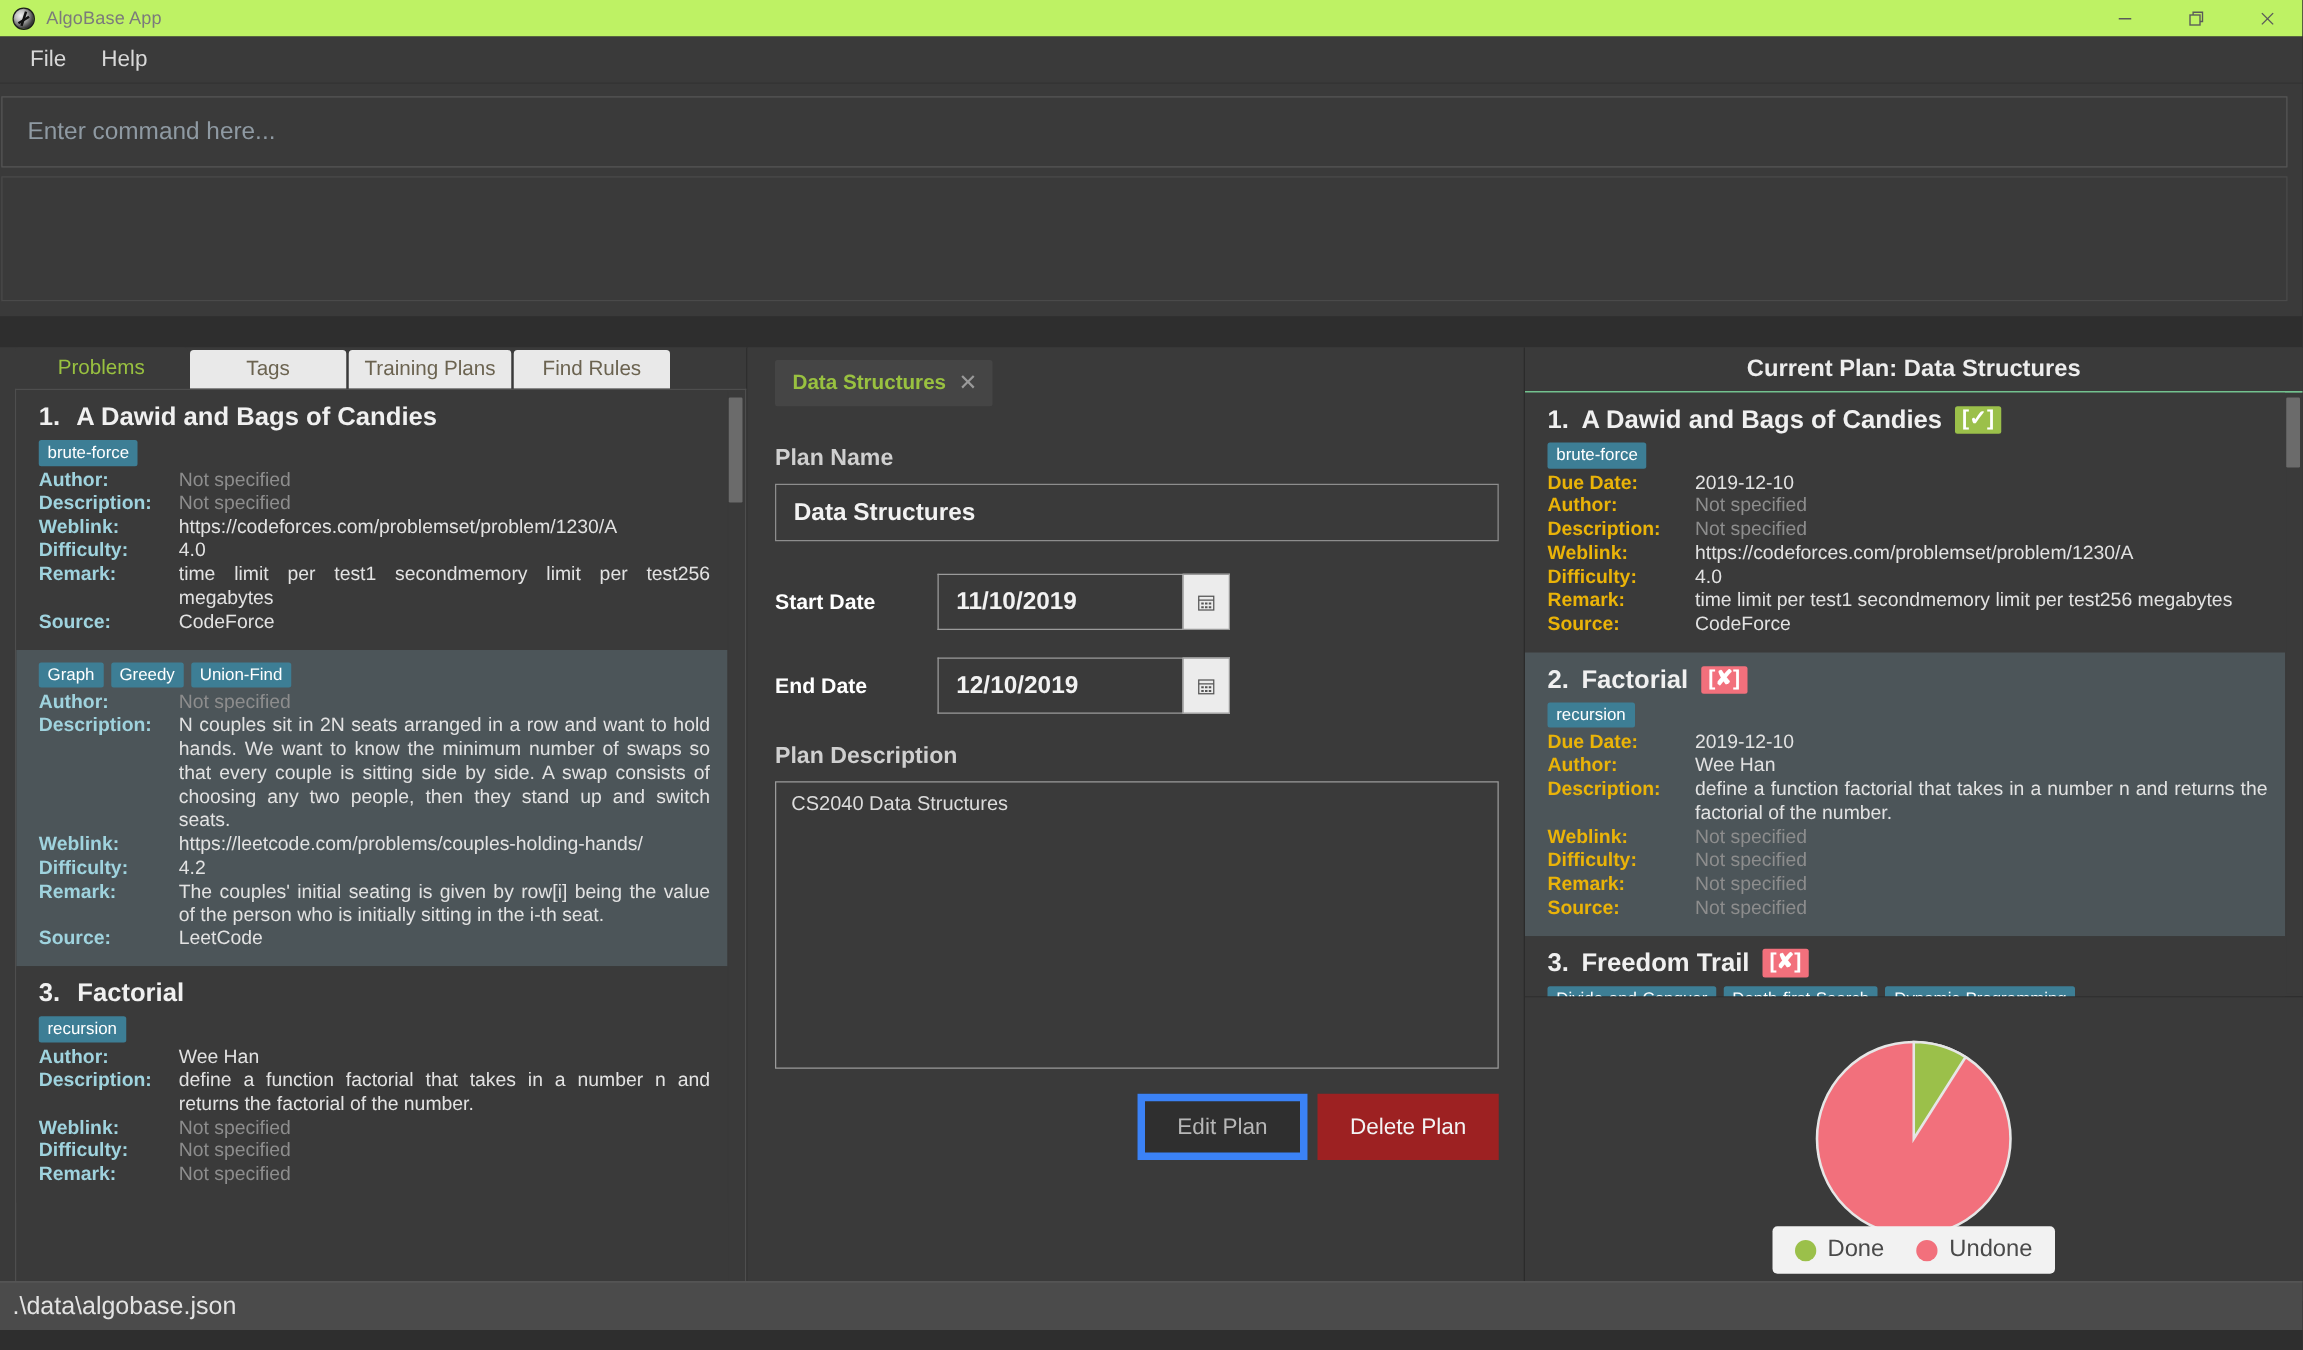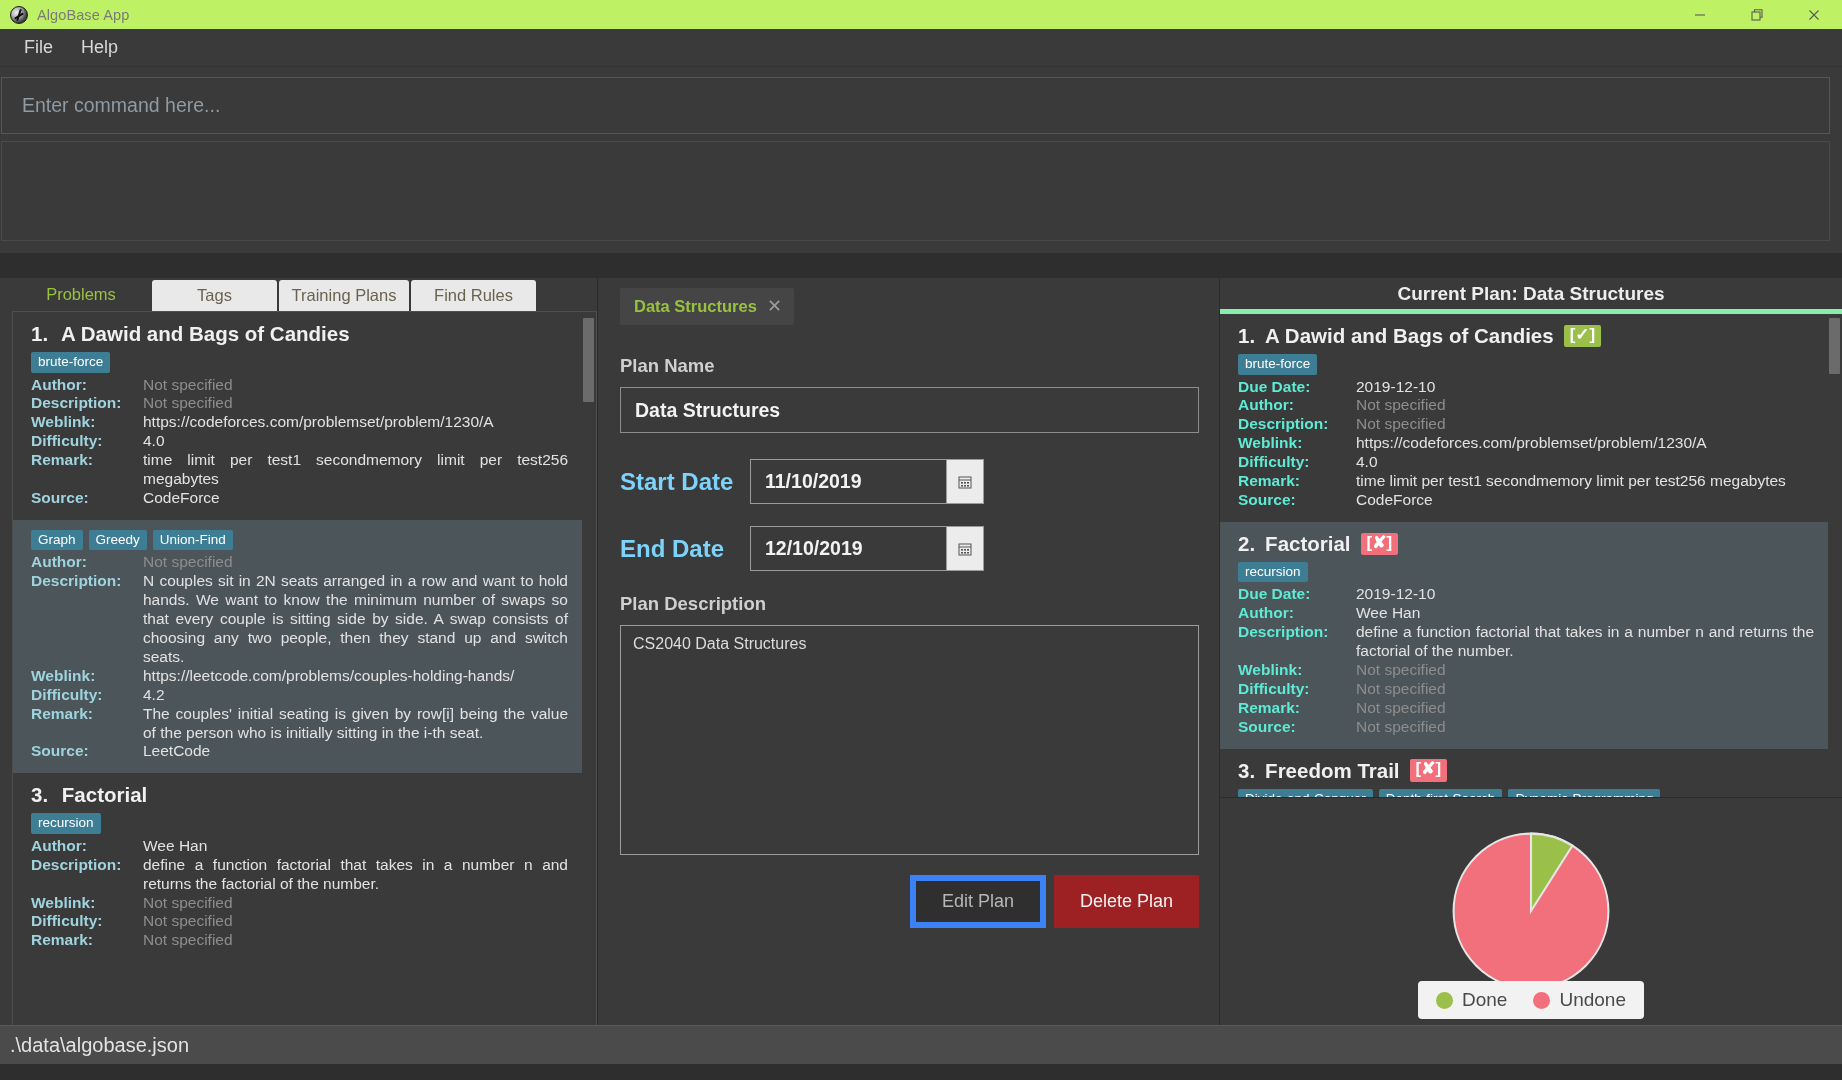--- a/index.html
+++ b/index.html
@@ -149,21 +149,21 @@
   .plan-tab .x { color: #9a9a9a; font-size: 18px; font-weight: normal; }
   .form-label { font-size: 18.5px; font-weight: bold; color: #cfcfcf; margin-bottom: 10px; }
   .text-field {
     height: 46px; background: #3a3a3a;
     border: 1px solid #8d8d8d;
     display: flex; align-items: center; padding: 0 14px;
     font-size: 19.5px; color: #f2f2f2; font-weight: bold;
     margin-bottom: 26px;
   }
   .date-row { display: flex; align-items: center; margin-bottom: 22px; }
-  .date-label { font-size: 24px; font-weight: bold; color: #7dd3fc; width: 130px; flex: none; }
+  .date-label { font-size: 17px; font-weight: bold; color: #ffffff; width: 130px; flex: none; }
   .date-box { display: flex; height: 45px; width: 234px; }
   .date-val {
     flex: 1; background: #3a3a3a; border: 1px solid #9b9b9b; border-right: none;
     display: flex; align-items: center; padding-left: 14px;
     font-size: 19.5px; color: #f2f2f2; font-weight: bold;
   }
   .date-btn {
     width: 38px; background: #ececec; border: 1px solid #9b9b9b;
     display: flex; align-items: center; justify-content: center;
   }
@@ -179,40 +179,40 @@
   }
   .btn-edit { background: #2f2f2f; border: 6px solid #3b82f6; color: #b7b7b7; }
   .btn-delete { background: #9d2122; border: none; color: #f3f3f3; }
 
   
   .right-pane {
     flex: 1; display: flex; flex-direction: column;
     background: #3a3a3a; position: relative;
   }
   .plan-header {
-    height: 36px; background: #3a3a3a; border-bottom: 5px solid #86efac;
+    height: 36px; background: #3a3a3a; border-bottom: 1px solid #86efac;
     display: flex; align-items: center; justify-content: center;
     font-size: 19px; font-weight: bold; color: #ededed;
   }
   .plan-list {
     height: 484px; position: relative; overflow: hidden;
     border-bottom: 1px solid #2b2b2b;
   }
   .plan-list-inner { position: absolute; inset: 0 14px 0 0; }
   .rp-title { font-size: 20.5px; font-weight: bold; color: #f0f0f0; margin-bottom: 6px; display: flex; align-items: center; gap: 10px; }
   .badge-done {
     background: #9bc04a; color: #ffffff; font-size: 17px; font-weight: bold;
     padding: 1px 6px 3px 6px; border-radius: 2px; line-height: 1.1;
   }
   .badge-undone {
     background: #f2707c; color: #ffffff; font-size: 17px; font-weight: bold;
     padding: 1px 6px 3px 6px; border-radius: 2px; line-height: 1.1;
   }
   .rp-field { display: flex; font-size: 15.5px; line-height: 1.22; }
-  .rp-label { color: #5eead4; font-weight: bold; width: 118px; flex: none; }
+  .rp-label { color: #eab308; font-weight: bold; width: 118px; flex: none; }
 
   
   .chart-area {
     flex: 1; position: relative; background: #3a3a3a;
     display: flex; align-items: center; justify-content: center;
   }
   .pie { width: 172px; height: 172px; margin-top: -18px; }
   .legend {
     position: absolute; left: 50%; transform: translateX(-50%);
     bottom: 22px;

